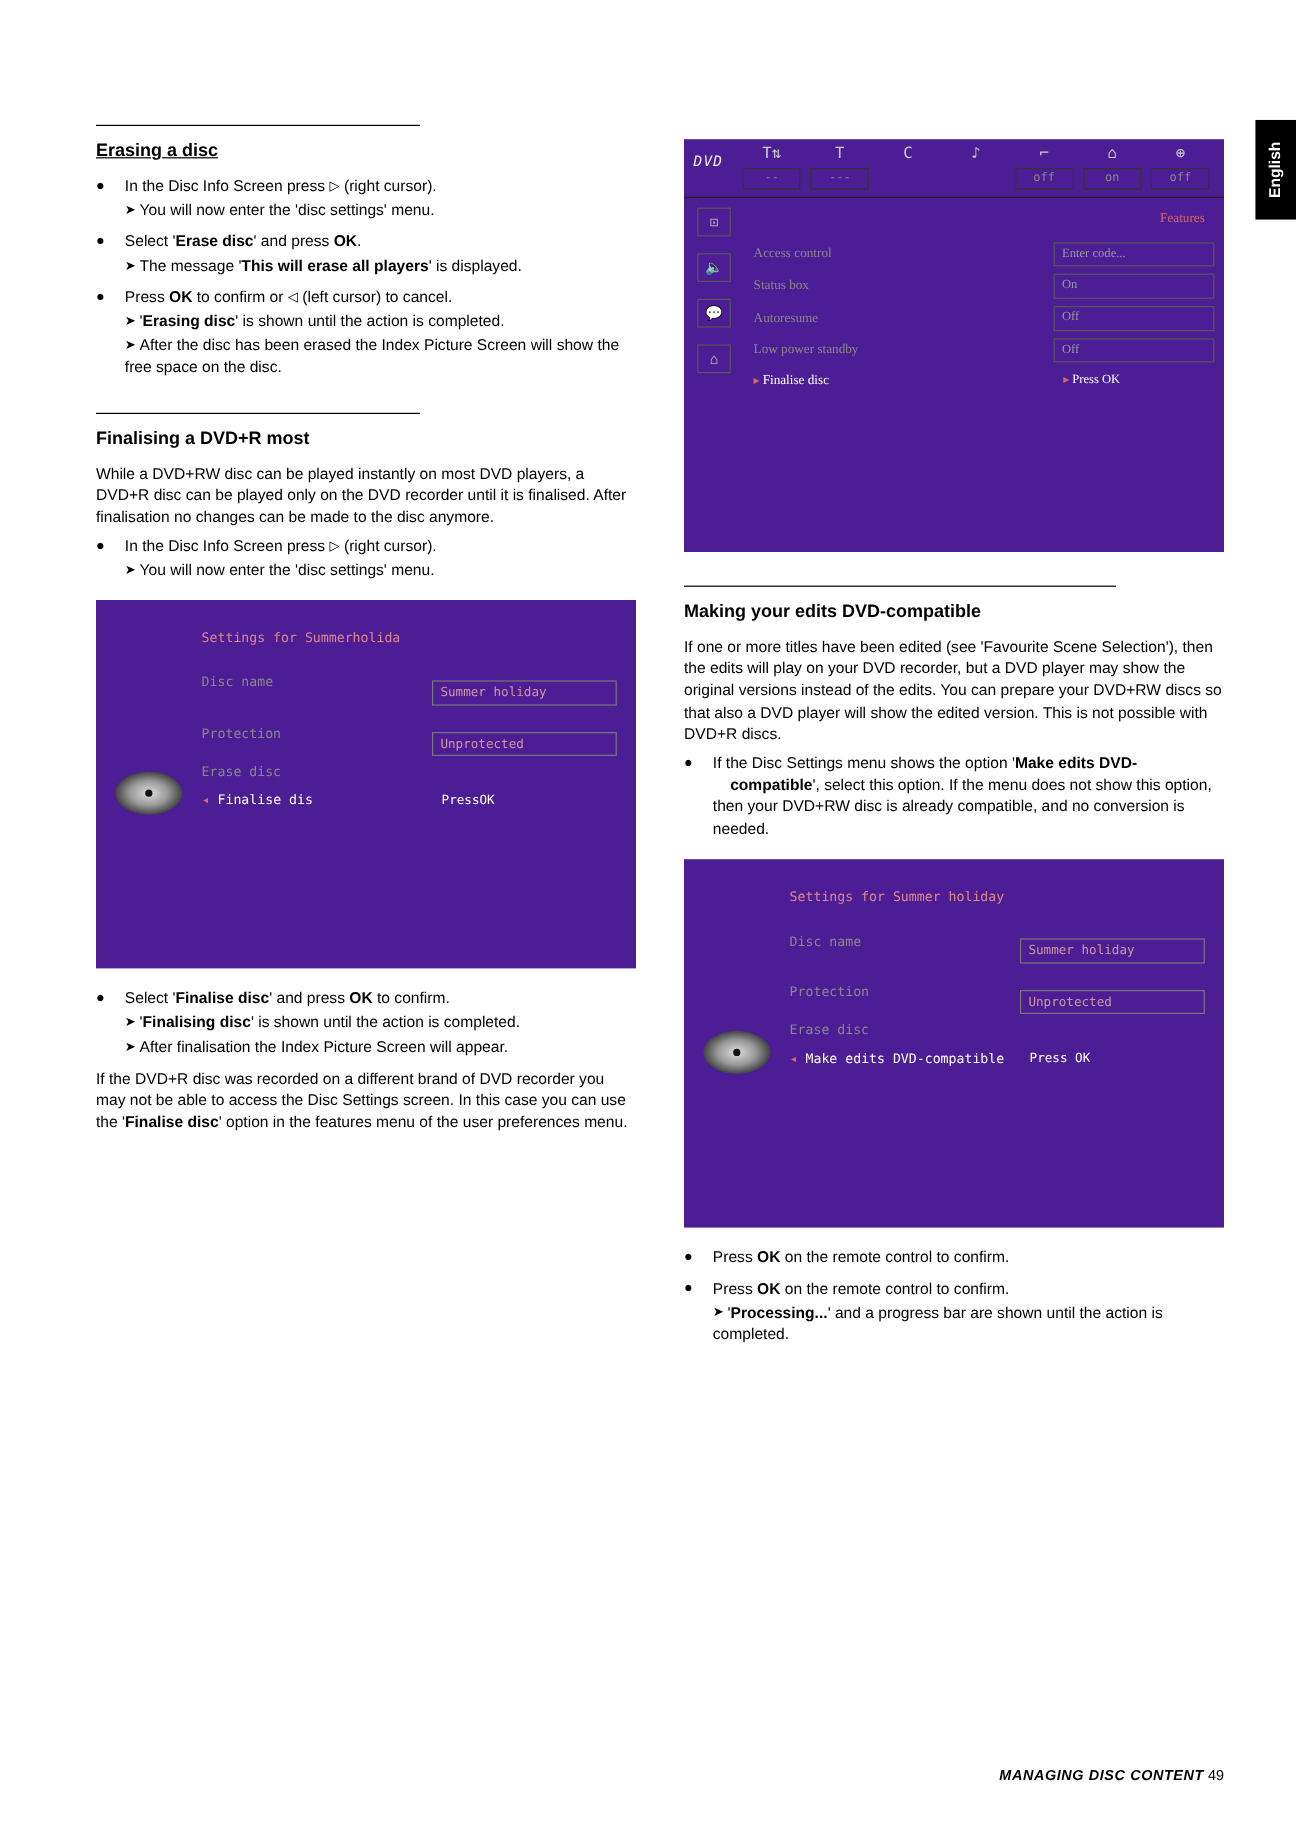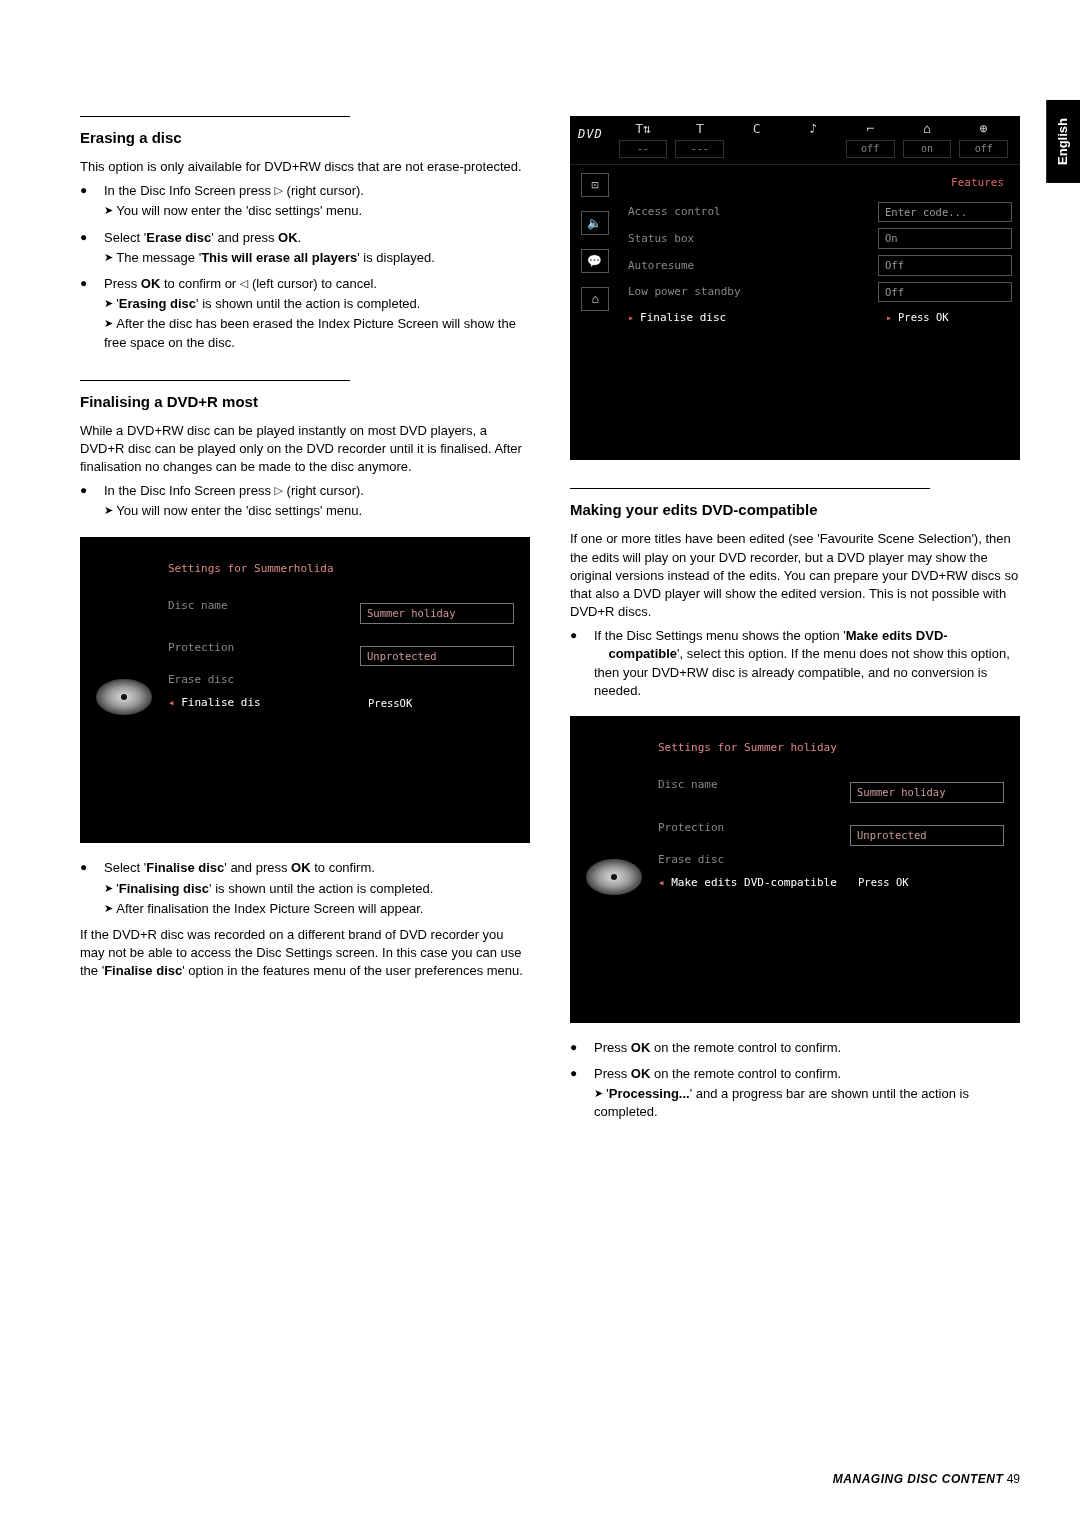--- a/index.html
+++ b/index.html
@@ -36,21 +36,21 @@
     font-size: 13px;
   }
   h2 {
     font-size: 15px;
     font-weight: bold;
     border-top: 1px solid #000;
     margin: 28px 0 10px 0;
     padding-top: 10px;
     width: 60%;
   }
-  h2:first-child { margin-top: 16px; }
+  h2:first-child { margin-top: 4px; text-decoration: underline; }
   .para { margin: 0 0 6px 0; }
   ul.bullets {
     list-style: none;
     padding: 0;
     margin: 0;
   }
   ul.bullets > li {
     position: relative;
     padding-left: 24px;
     margin-bottom: 8px;
@@ -69,21 +69,21 @@
   }
   .sub::before {
     content: "➤ ";
     font-size: 11px;
     vertical-align: 1px;
   }
   .tri-r::before { content: "▷"; display:inline-block; font-size:11px; vertical-align:1px;}
   .tri-l::before { content: "◁"; display:inline-block; font-size:11px; vertical-align:1px;}
   .bold { font-weight: bold; }
   .osd {
-    background: #000000;
+    background: #4c1d95;
     color: #bbb;
     font-family: "Lucida Console", Monaco, monospace;
     font-size: 11px;
     margin: 16px 0;
   }
   
   .osd-topbar {
     display: flex;
     padding: 4px 8px;
     border-bottom: 1px solid #222;
@@ -114,20 +114,21 @@
     border: 1px solid #555;
     display: flex;
     align-items: center;
     justify-content: center;
     font-size: 12px;
     color: #aaa;
   }
   .osd-main {
     flex: 1;
     padding: 6px 8px 60px 8px;
+    font-family: Liberation Serif, serif;
   }
   .osd-right-head {
     text-align: right;
     color: #d66;
     padding: 4px 8px 8px 0;
     font-size: 11px;
   }
   .osd-row {
     display: flex;
     padding: 3px 0;
@@ -189,21 +190,20 @@
 </style>
 </head>
 <body>
 
 <div class="lang-tab">English</div>
 
 <div class="page">
 
   <div class="col">
     <h2>Erasing a disc</h2>
-    <p class="para">This option is only aivailable for DVD+RW discs that are not erase-protected.</p>
     <ul class="bullets">
       <li>
         <span>In the Disc Info Screen press </span><span class="tri-r"></span><span> (right cursor).</span>
         <span class="sub">You will now enter the 'disc settings' menu.</span>
       </li>
       <li>
         <span>Select '</span><span class="bold">Erase disc</span><span>' and press </span><span class="bold">OK</span><span>.</span>
         <span class="sub"><span>The message '</span><span class="bold">This will erase all players</span><span>' is displayed.</span></span>
       </li>
       <li>

